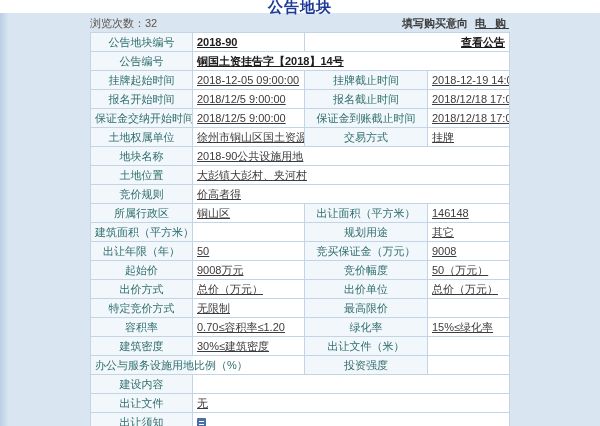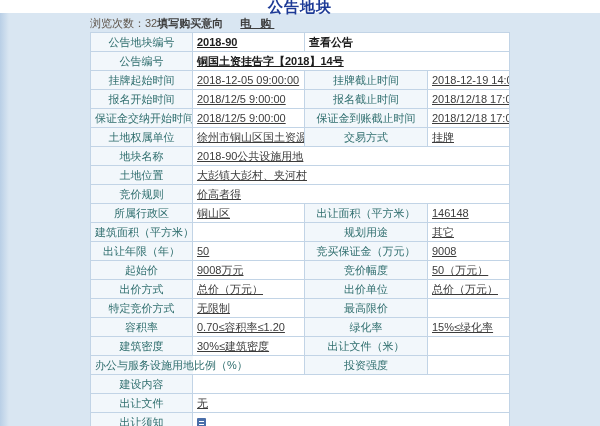--- a/index.html
+++ b/index.html
@@ -12,41 +12,41 @@
     position:absolute;left:0;top:13px;right:0;bottom:0;
     background:linear-gradient(90deg,#b9cfe6 0px,#d9e6f2 9px,#d9e6f2 100%);
   }
   .page-title{
     position:absolute;top:-2px;left:0;width:100%;
     text-align:center;font-size:15px;font-weight:bold;color:#1d3a96;
     letter-spacing:1px;
   }
   .topbar{
     position:absolute;top:16px;left:90px;width:419px;
-    display:flex;justify-content:flex-start;align-items:center;
+    display:flex;justify-content:space-between;align-items:center;
     font-size:11px;
   }
   .views{color:#5c5248;}
   .toplinks a{color:#3d3d3d;font-weight:bold;text-decoration:none;cursor:pointer;}
-  .toplinks a.u{text-decoration:underline;margin-left:14px;letter-spacing:3px;}
+  .toplinks a.u{text-decoration:underline;margin-left:4px;letter-spacing:3px;}
   table.land{
     position:absolute;left:90px;top:32px;width:419px;
     border-collapse:collapse;table-layout:fixed;
     font-size:11px;background:#ffffff;
   }
   table.land td{
     border:1px solid #c2d4e6;height:18px;line-height:18px;
     padding:0 4px;overflow:hidden;white-space:nowrap;
   }
   td.lab{color:#2f6e6e;text-align:center;background:#f2f7fb;}
   td.lab.left-overflow{text-align:right;border-right:none;overflow:visible;}
   td.val{color:#3c3c3c;text-align:left;background:#ffffff;text-decoration:underline;}
   td.val.no-left{border-left:none;}
   td.bold{font-weight:bold;color:#1d1d1d;}
-  td.action{text-align:left;font-weight:bold;color:#1d1d1d;cursor:pointer;}
+  td.action{text-align:right;font-weight:bold;color:#1d1d1d;cursor:pointer;text-decoration:underline;}
   .doc-icon{
     display:inline-block;width:9px;height:11px;vertical-align:middle;
     background:#4a6ea9;border-radius:1px;position:relative;margin-right:4px;
   }
   .doc-icon:after{
     content:"";position:absolute;left:2px;top:3px;width:5px;height:1px;
     background:#ffffff;box-shadow:0 3px 0 #ffffff;
   }
 </style>
 </head>

